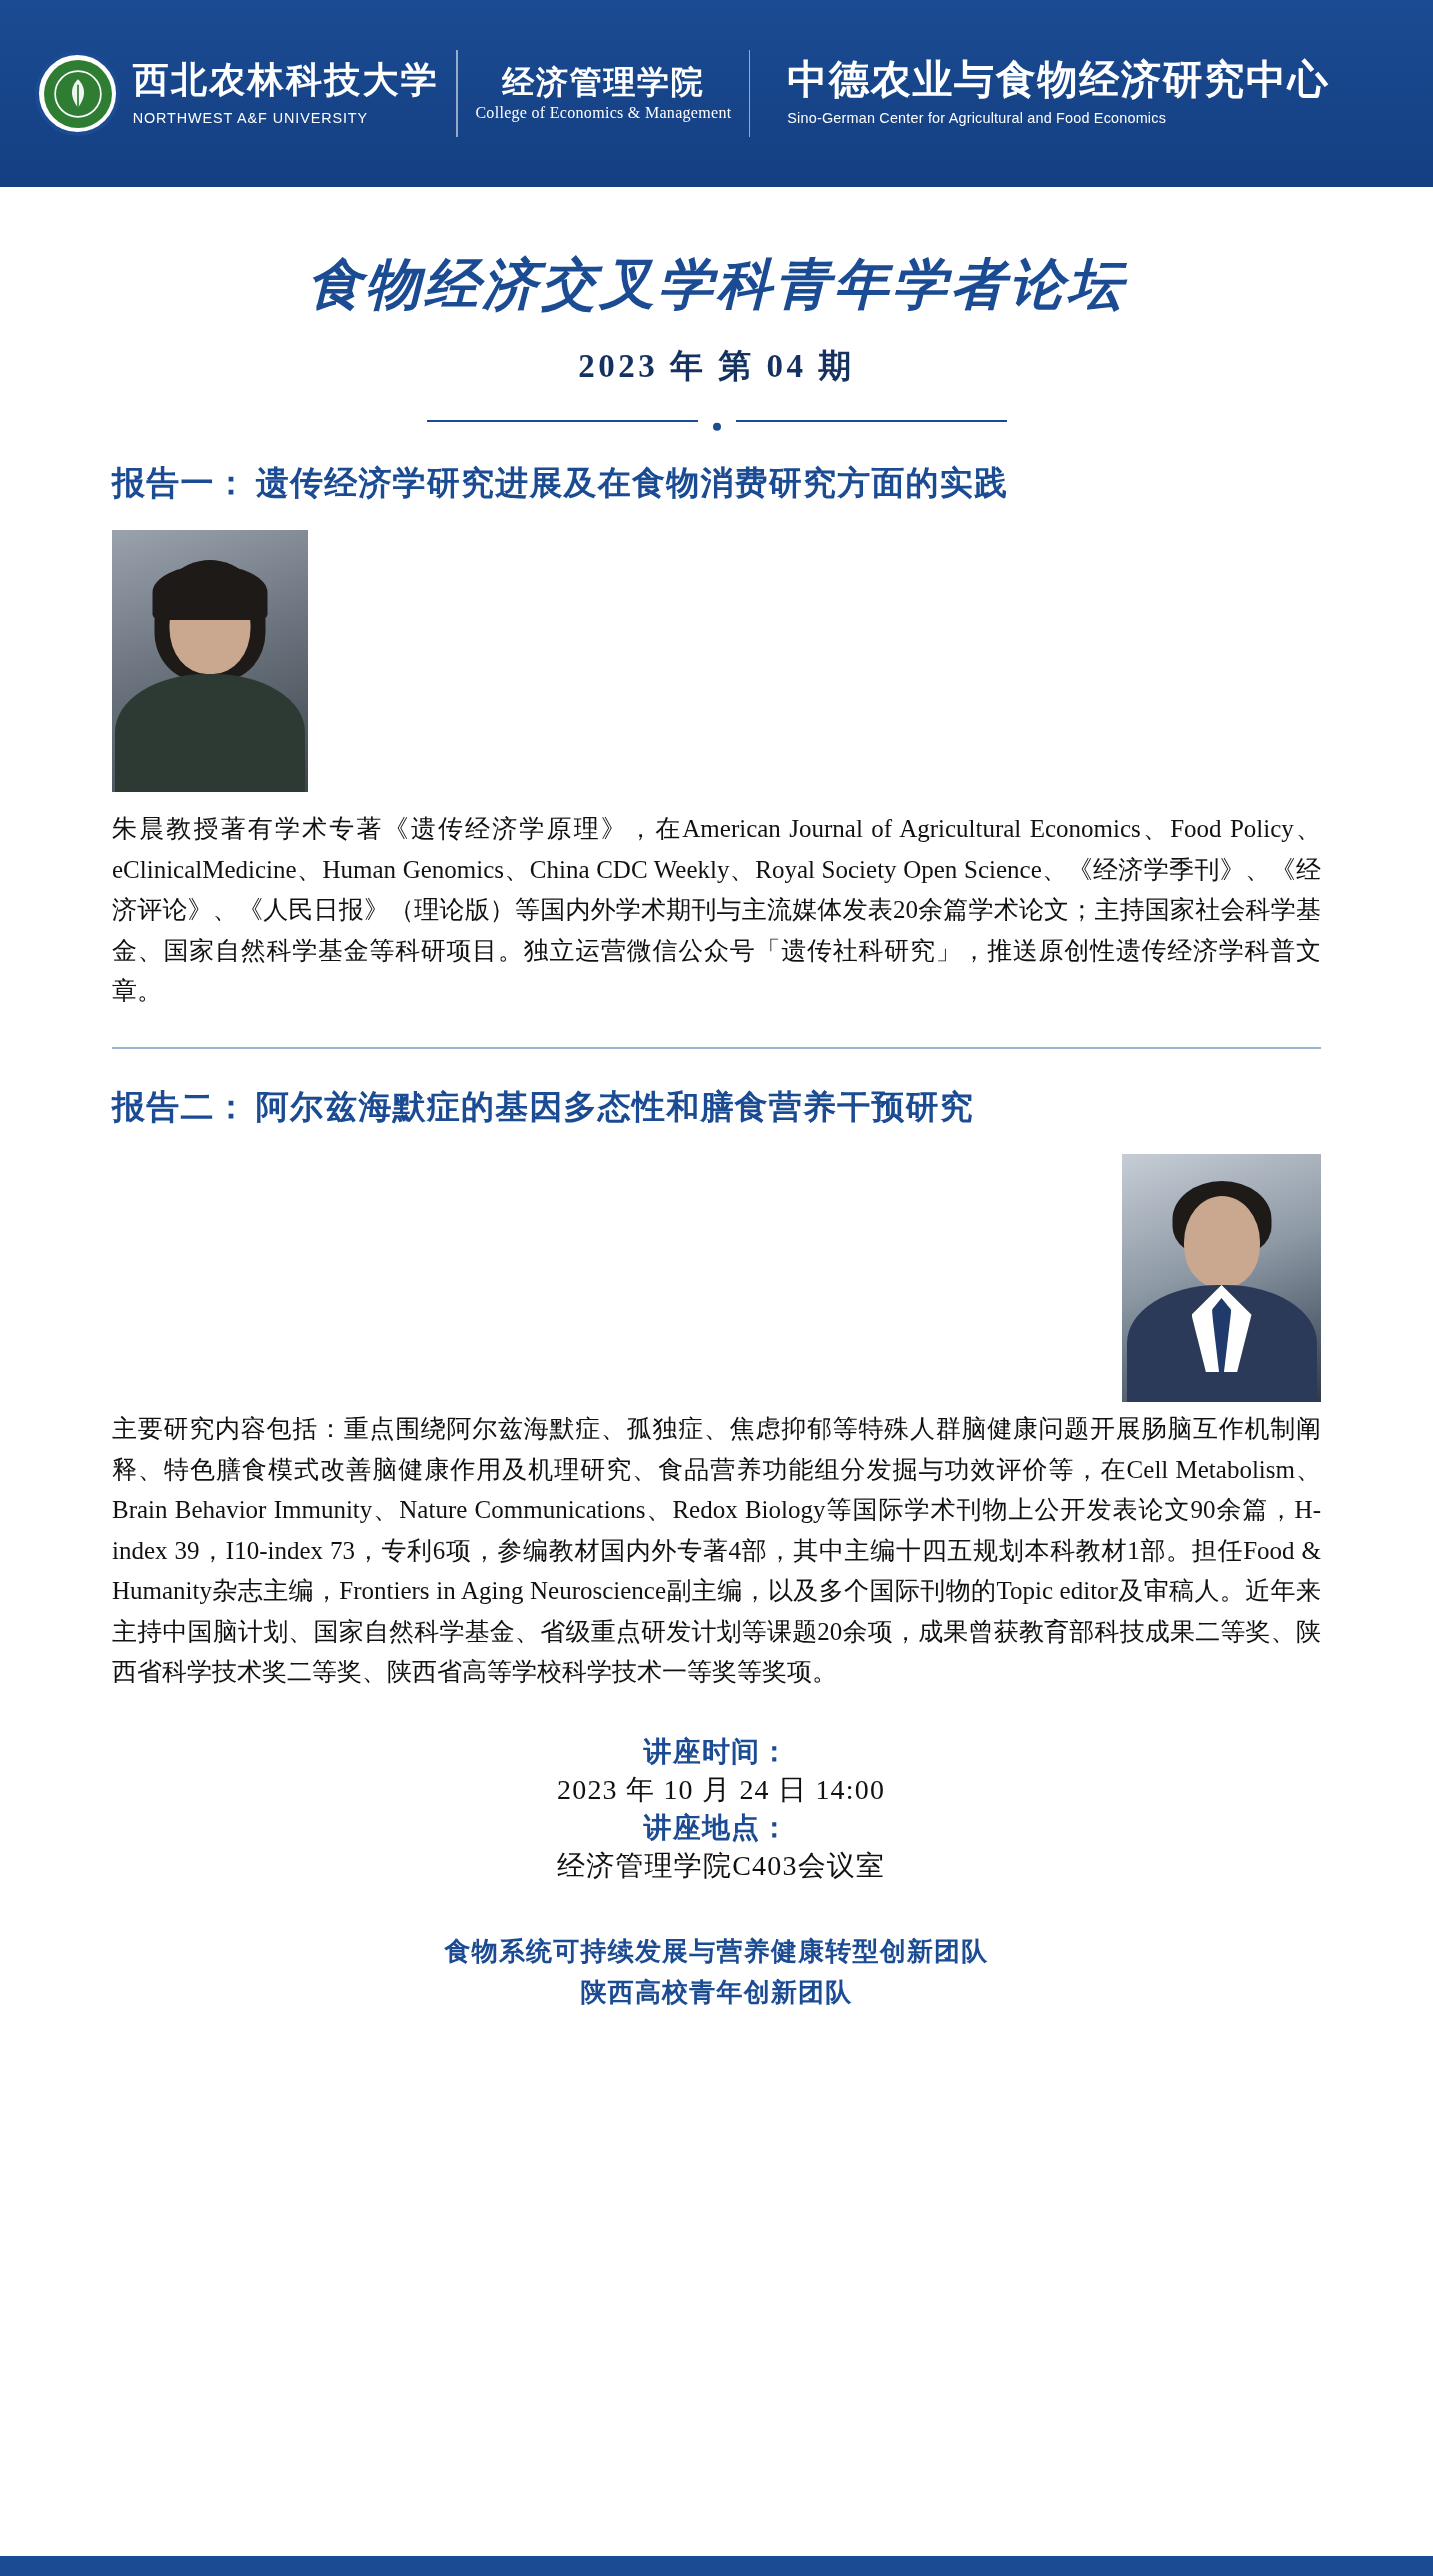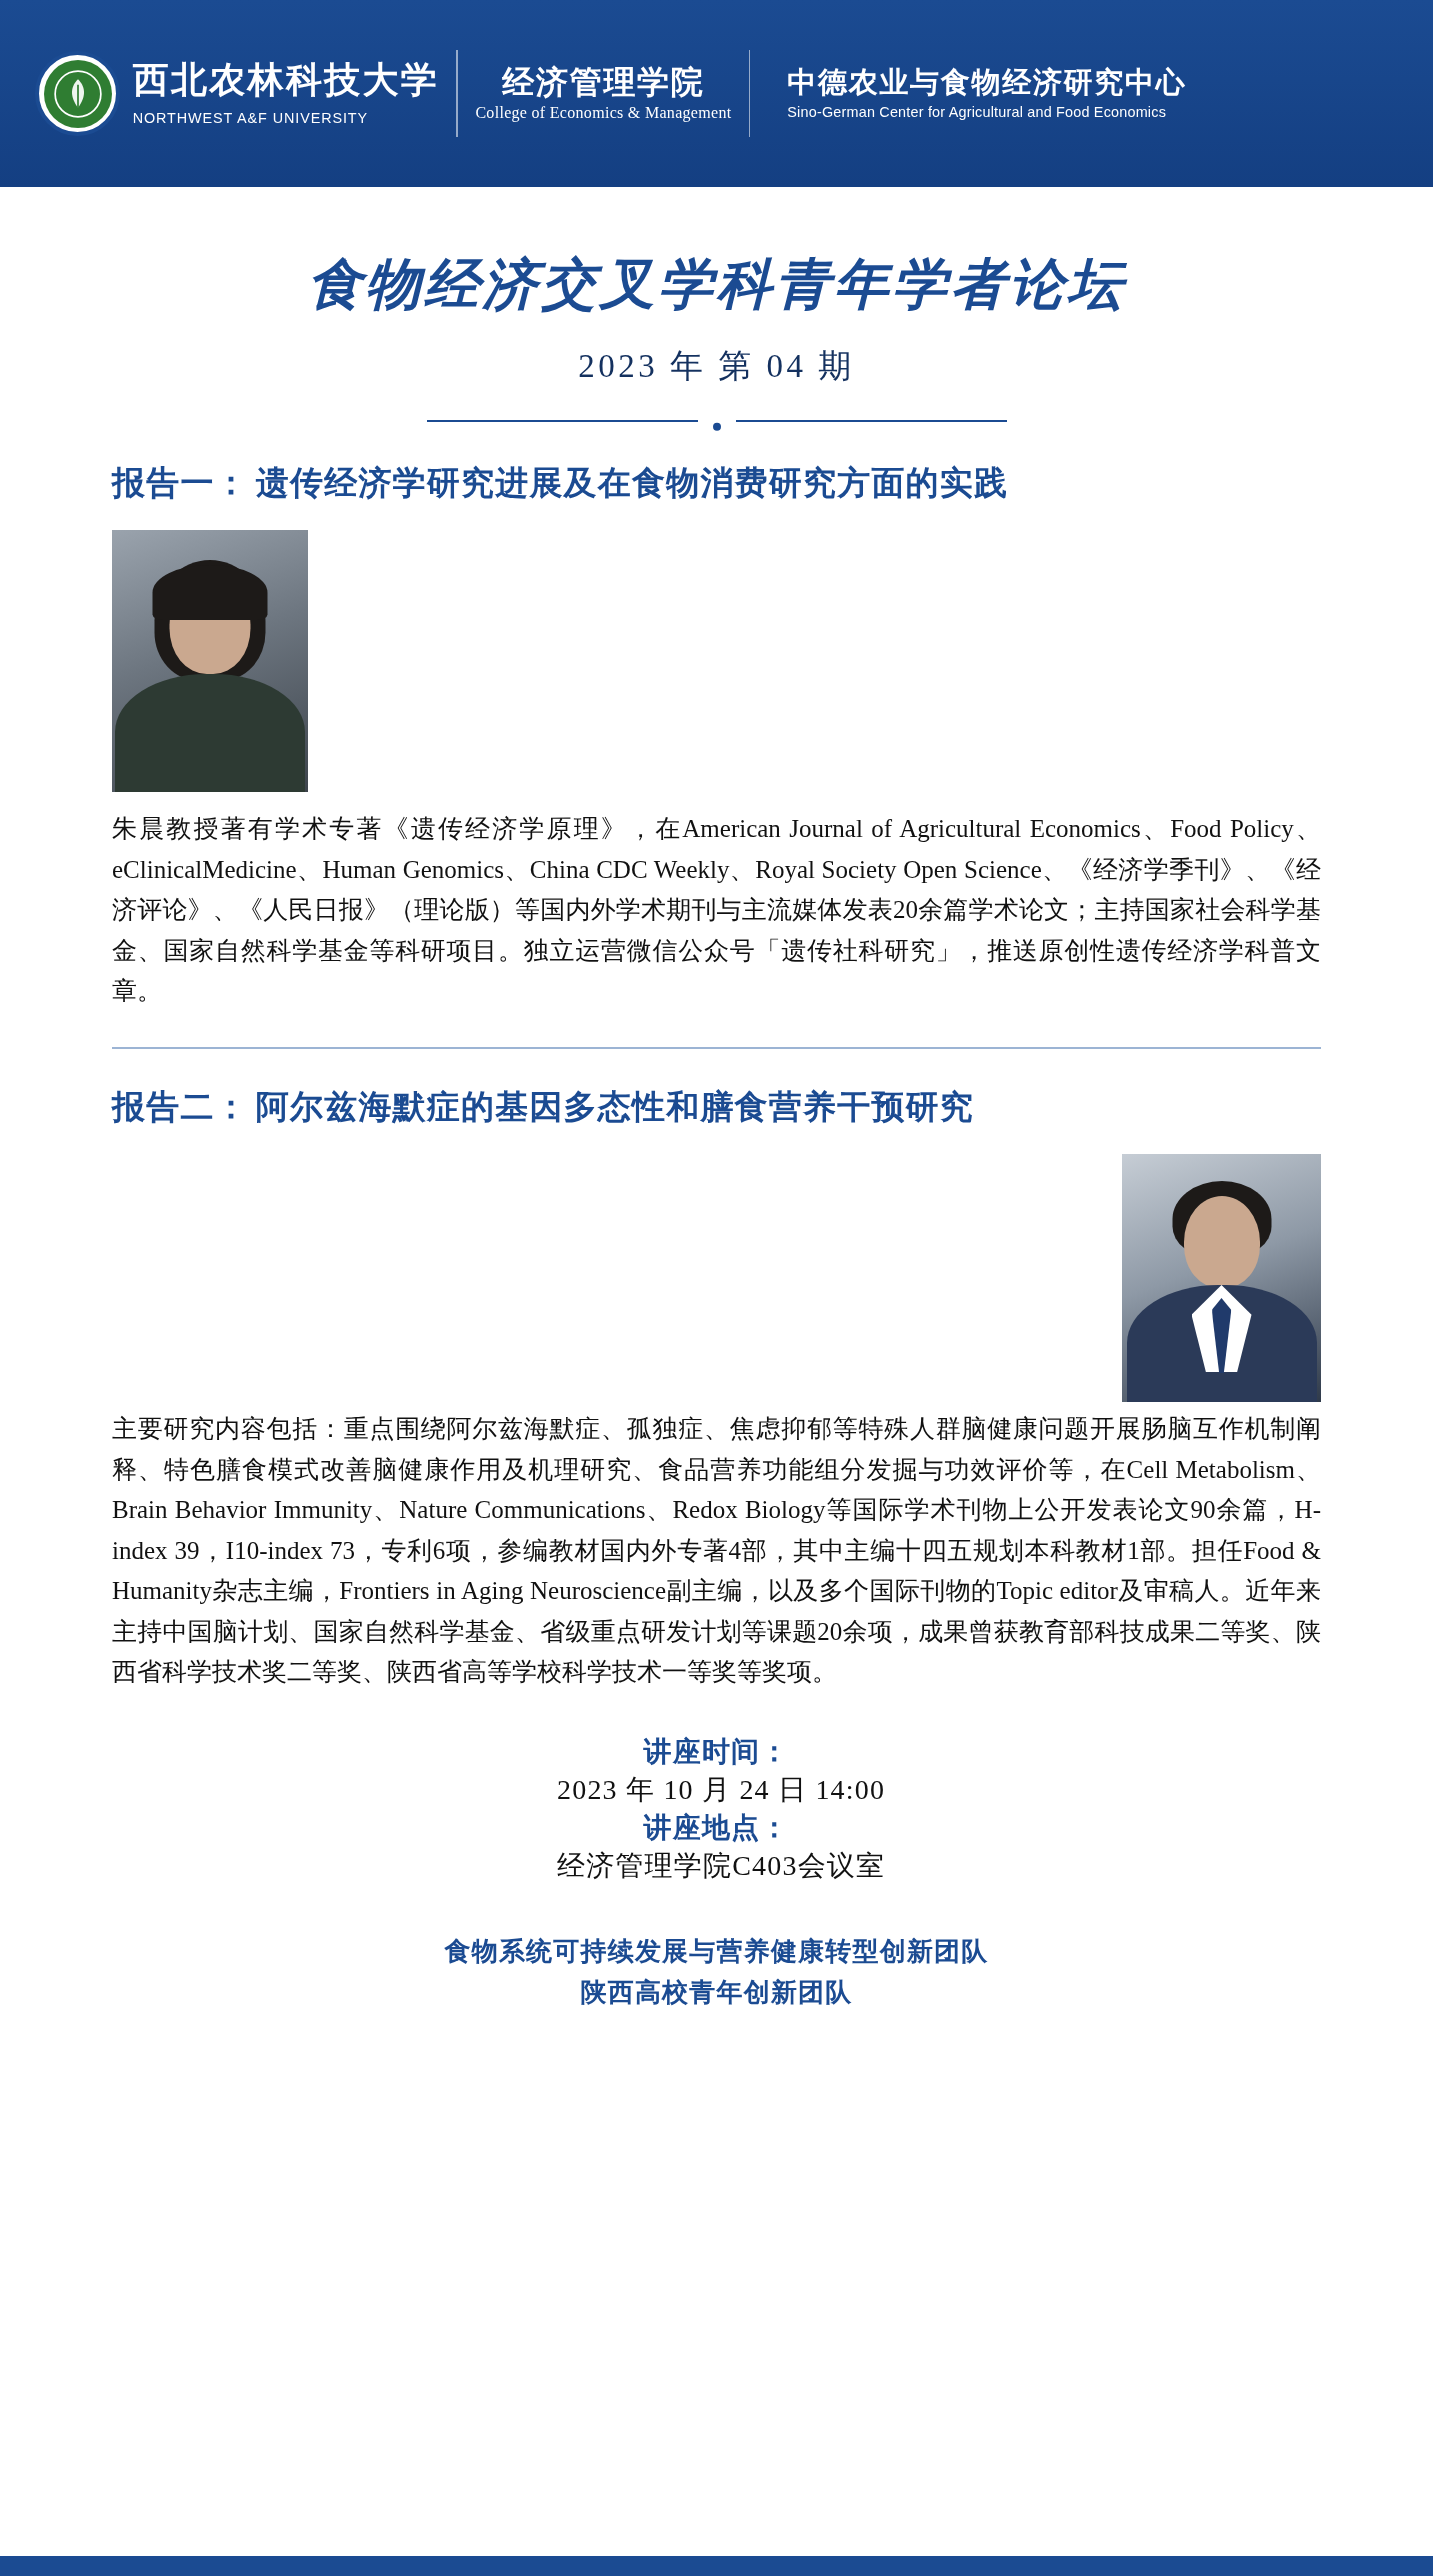--- a/index.html
+++ b/index.html
@@ -102,26 +102,26 @@
     letter-spacing: 0.3px;
     margin-top: 4.6px;
     font-family: Liberation Serif, serif;
     white-space: nowrap;
   }
   .center-names {
     color: #ffffff;
     margin-left: 19.6px;
   }
   .center-cn {
-    font-size: 29px;
+    font-size: 40px;
     font-weight: bold;
     letter-spacing: 1.7px;
     line-height: 1.1;
     white-space: nowrap;
-    font-family: Liberation Serif, serif;
+    font-family: Liberation Mono, monospace;
   }
   .center-en {
     font-size: 14.4px;
     letter-spacing: 0.2px;
     margin-top: 5.8px;
     font-family: "Liberation Sans", sans-serif;
     white-space: nowrap;
   }
 
   
@@ -139,21 +139,21 @@
     font-weight: bold;
     font-style: italic;
     letter-spacing: 3.5px;
     margin-top: 61px;
     font-family: "Liberation Serif", serif;
   }
   .title-sub {
     text-align: center;
     color: #14315f;
     font-size: 33px;
-    font-weight: normal;
+    font-weight: bold;
     letter-spacing: 3.5px;
     margin-top: 22px;
     font-family: "Liberation Serif", serif;
   }
 
   .rule-wrap {
     display: flex;
     align-items: center;
     justify-content: center;
     margin-top: 28px;

